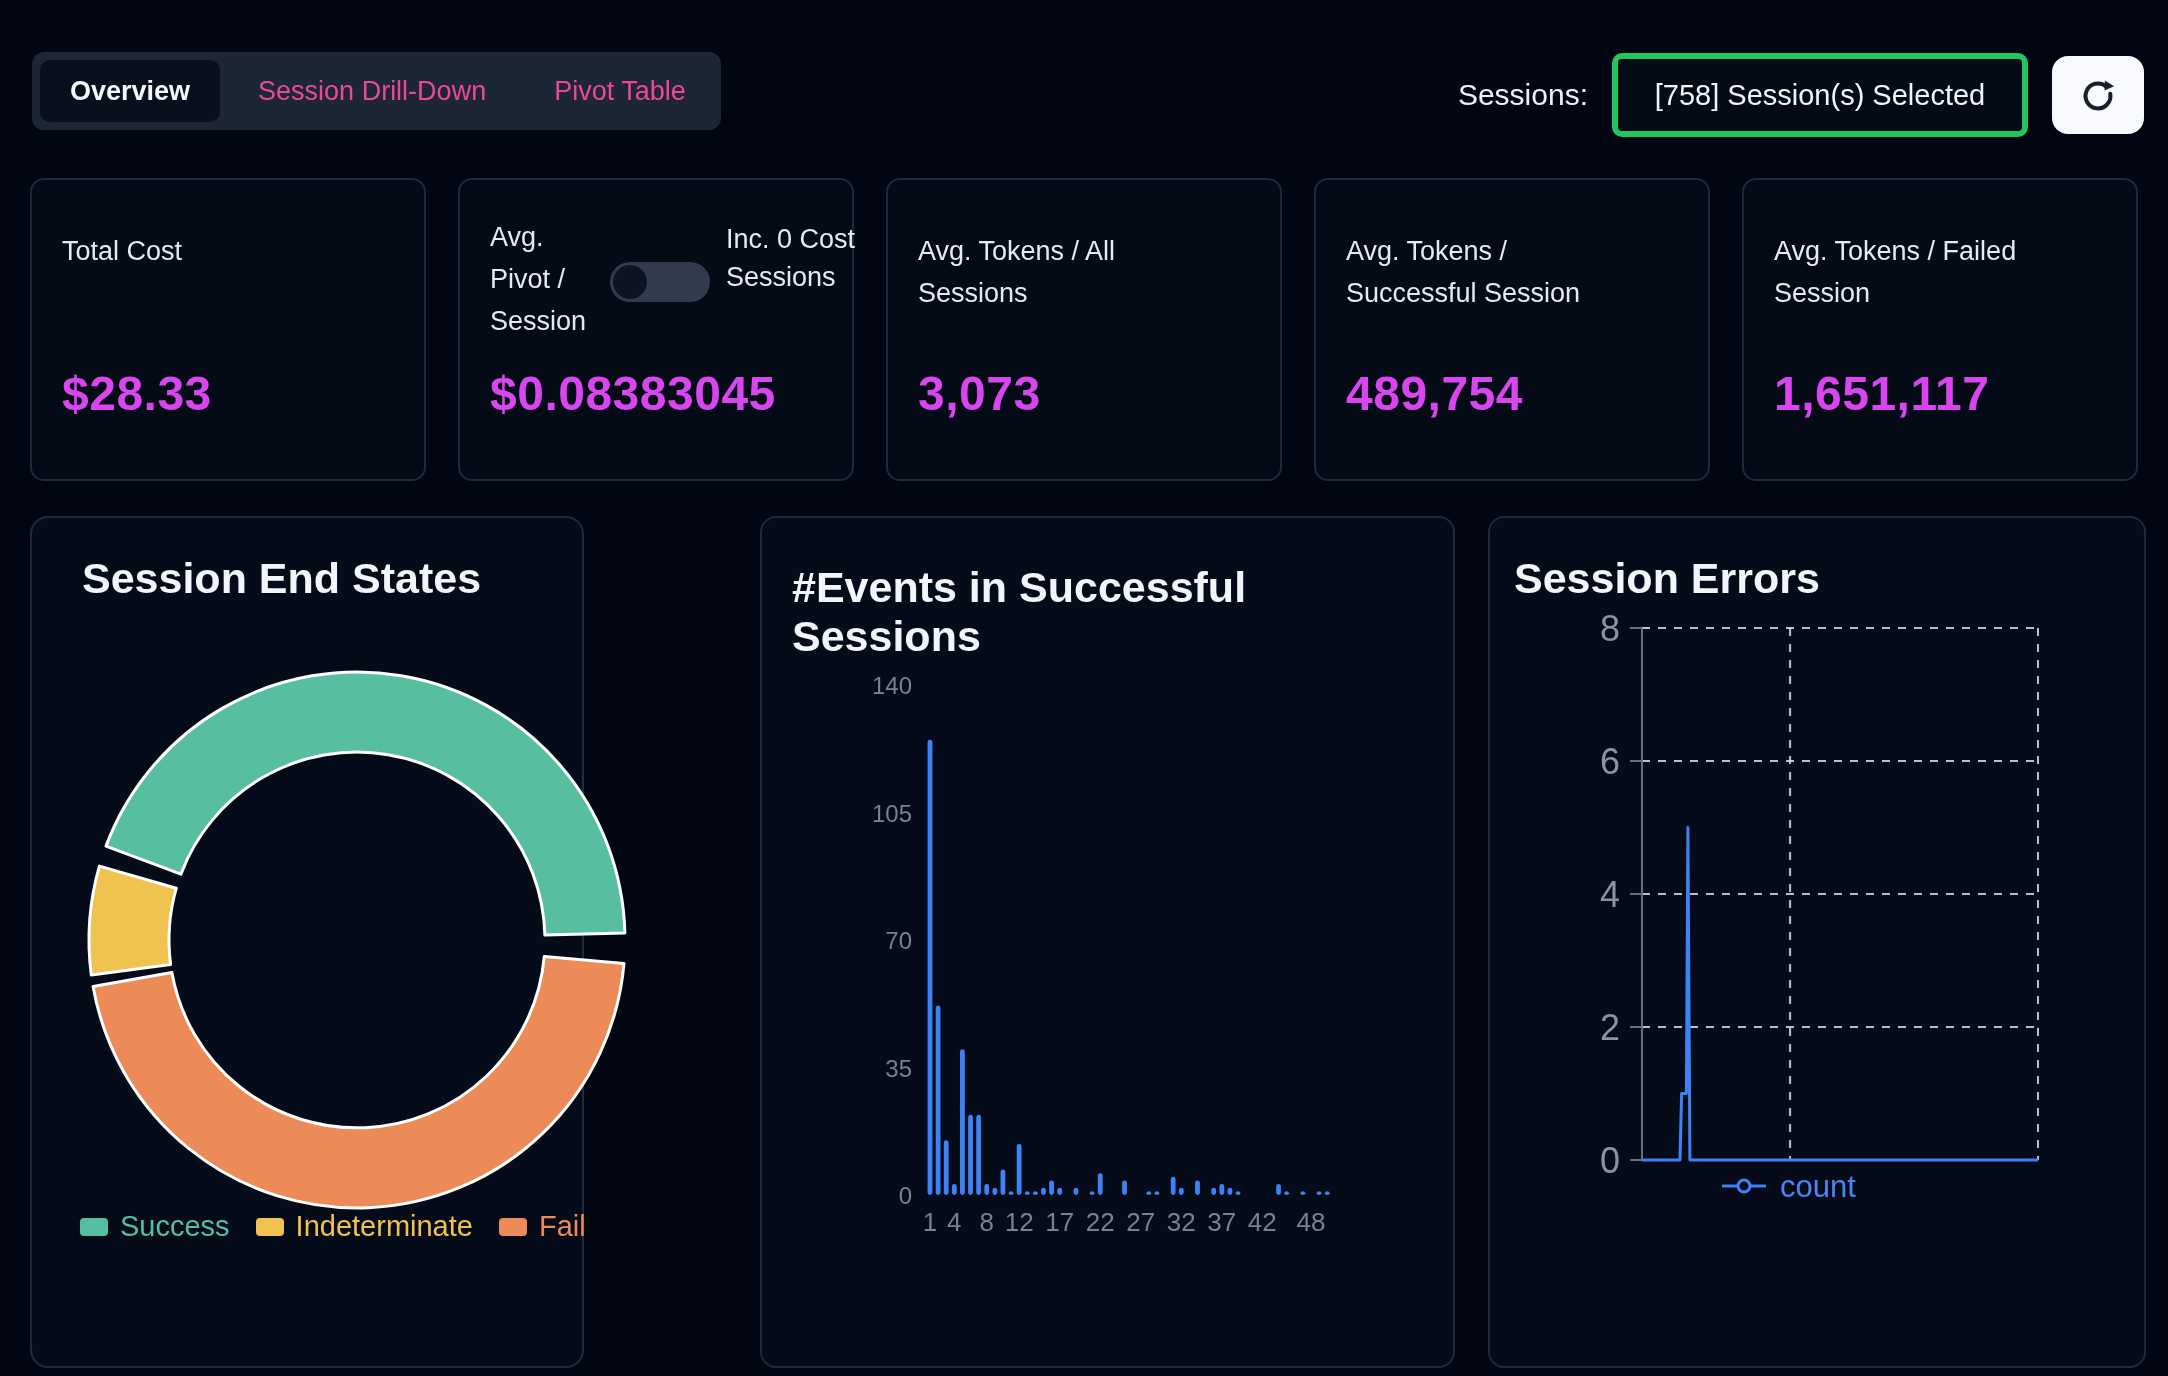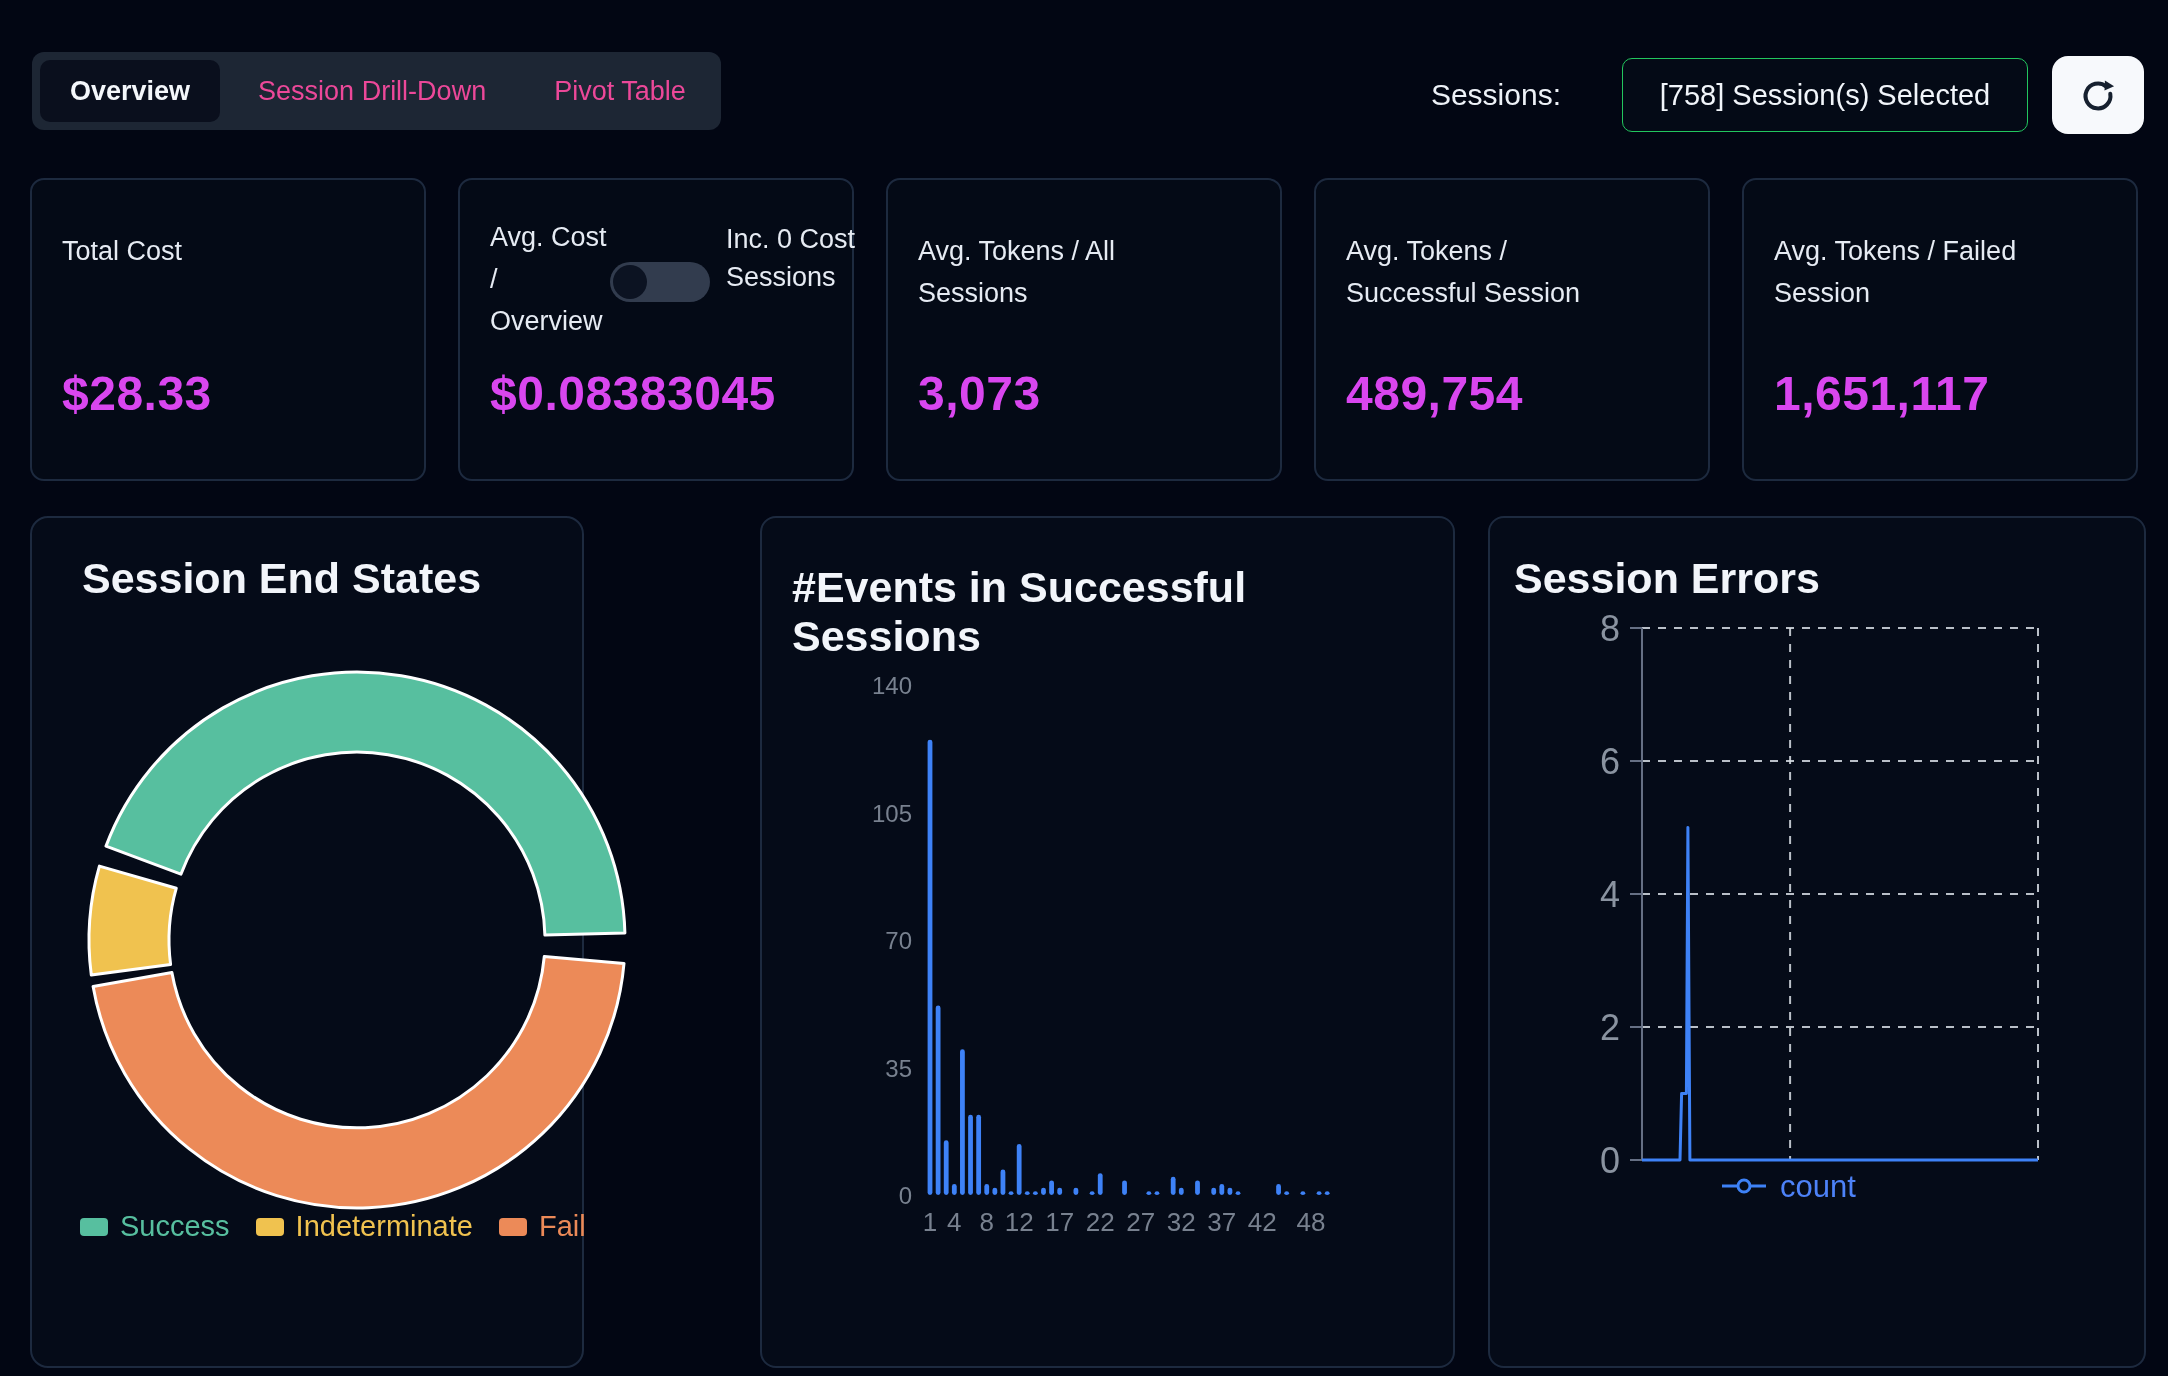--- a/index.html
+++ b/index.html
@@ -6,23 +6,23 @@
   .page{position:relative;width:2168px;height:1376px;background:#020613;
         font-family:"Liberation Sans",sans-serif;overflow:hidden;color:#eef2f8;}
   
   .tabbar{position:absolute;left:32px;top:52px;width:689px;height:78px;background:#1d2634;
           border-radius:12px;display:flex;align-items:center;padding:0;box-sizing:border-box;}
   .tab{height:62px;display:flex;align-items:center;padding:0 30px;margin-left:8px;
        font-size:27px;color:#ec4899;border-radius:10px;cursor:pointer;white-space:nowrap;}
   .tab.active{background:#0a0f1d;color:#f4f7fb;font-weight:700;}
   .sessions{position:absolute;right:24px;top:52px;height:86px;display:flex;align-items:center;gap:24px;}
   .sessions-label{font-size:30px;color:#edf1f7;}
-  .sessions-select{width:404px;height:72px;border:1px solid #22c55e;border-radius:10px;
+  .sessions-select{width:404px;height:72px;border:6px solid #22c55e;border-radius:10px;
                    display:flex;align-items:center;justify-content:center;font-size:29px;color:#f1f5fa;
-                   background:#040a16;cursor:pointer;margin-left:37px;}
+                   background:#040a16;cursor:pointer;}
   .refresh-btn{width:92px;height:78px;border:none;border-radius:16px;background:#f7f9fc;
                display:flex;align-items:center;justify-content:center;cursor:pointer;}
   
   .card{position:absolute;top:178px;height:303px;width:396px;background:#040a16;
         border:2px solid #1d2a3f;border-radius:14px;box-sizing:border-box;}
   .card-label{position:absolute;left:30px;top:50px;font-size:27px;line-height:42px;color:#e6ebf3;width:290px;}
   .card-value{position:absolute;left:30px;top:186px;font-size:48px;font-weight:700;color:#d946ef;
               letter-spacing:0.5px;white-space:nowrap;}
   .card2-left{position:absolute;left:30px;top:36px;width:120px;font-size:27px;line-height:42px;color:#e6ebf3;}
   .card2-right{position:absolute;left:266px;top:40px;width:140px;font-size:27px;line-height:38px;color:#e6ebf3;}
@@ -70,21 +70,21 @@
       </span>
     </button>
   </div>
 
   <div class="card" style="left:30px">
     <div class="card-label">Total Cost</div>
     <div class="card-value">$28.33</div>
   </div>
 
   <div class="card" style="left:458px">
-    <div class="card2-left">Avg. Cost / Overview</div>
+    <div class="card2-left">Avg. Pivot / Session</div>
     <div class="toggle">
       <div class="toggle-knob"></div>
     </div>
     <div class="card2-right">Inc. 0 Cost Sessions</div>
     <div class="card-value">$0.08383045</div>
   </div>
 
   <div class="card" style="left:886px">
     <div class="card-label">Avg. Tokens / All Sessions</div>
     <div class="card-value">3,073</div>

